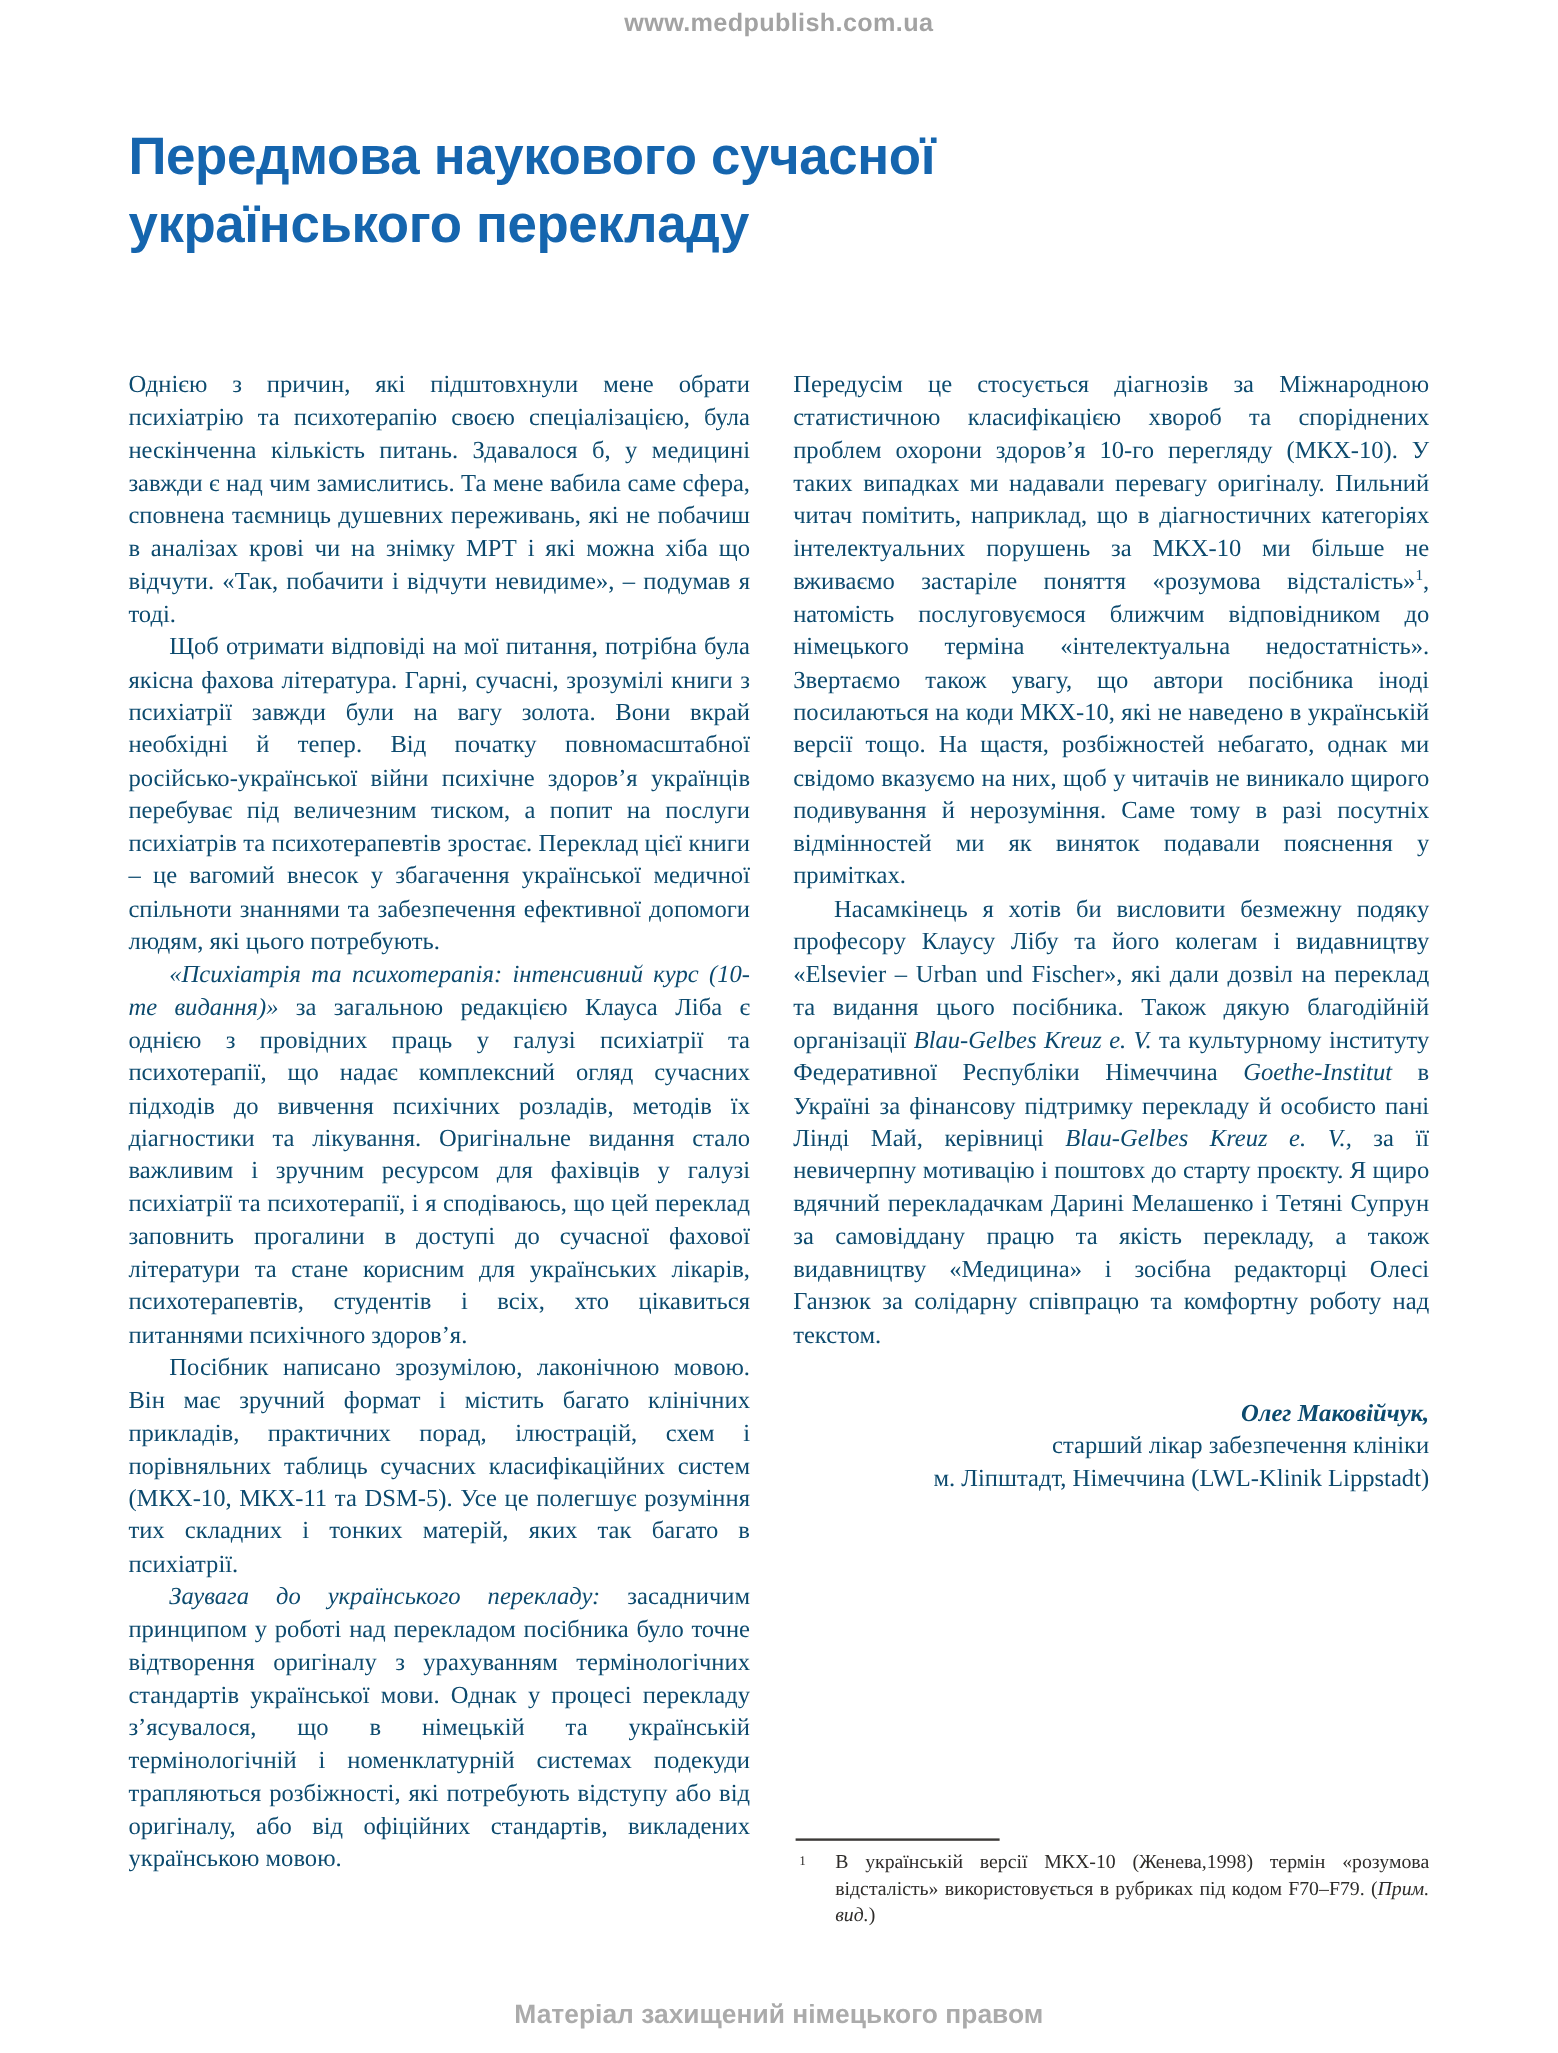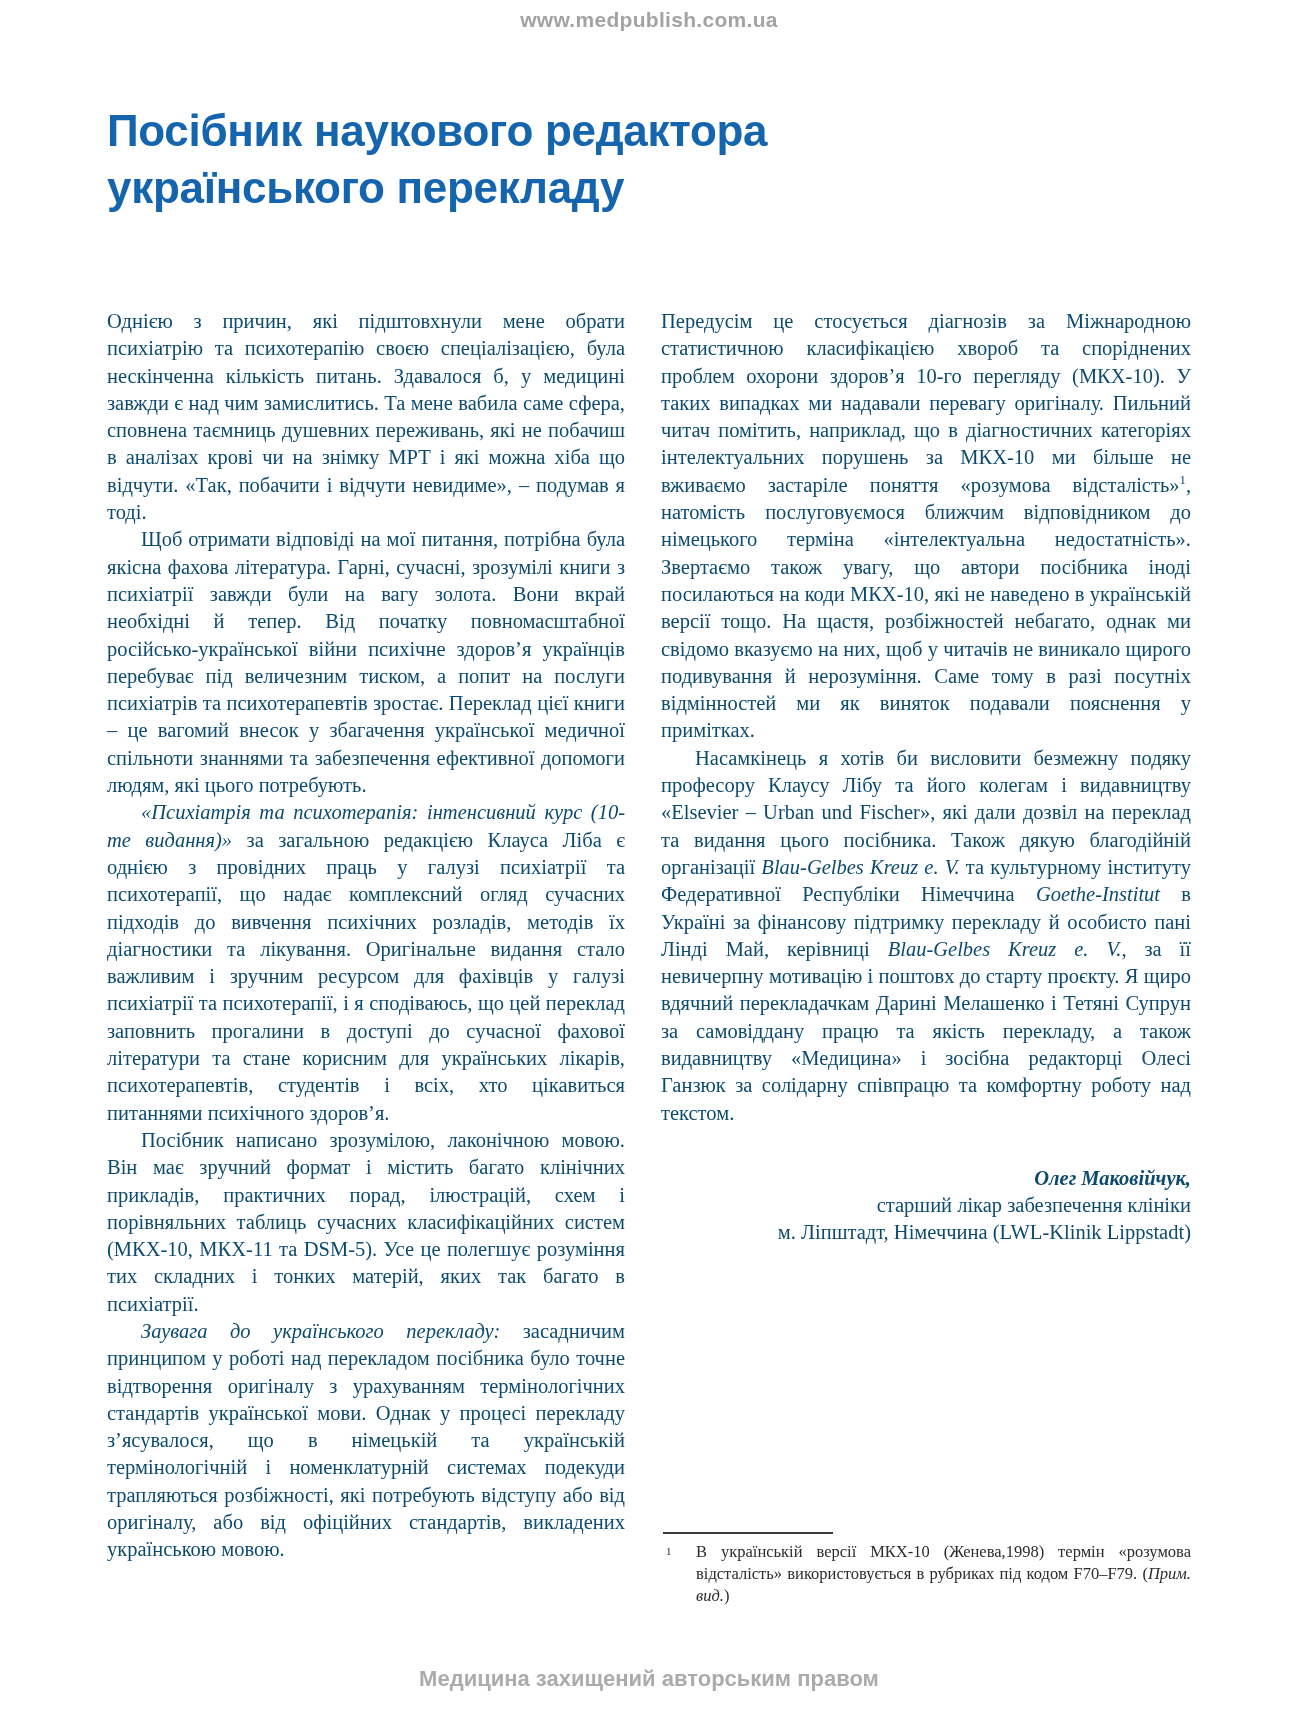--- a/index.html
+++ b/index.html
@@ -84,21 +84,21 @@
   }
 </style>
 </head>
 <body>
 
 <div class="page">
 
   <div class="header-url">www.medpublish.com.ua</div>
 
   <h1 class="page-title" style="margin:0;">
-    <span>Посібник наукового редактора</span>
+    <span>Передмова наукового сучасної</span>
     <span>українського перекладу</span>
   </h1>
 
   <div class="columns">
 
     <div class="col col-left">
         <p><span>Однією з причин, які підштовхнули мене обрати психіатрію та психотерапію своєю спеціалізацією, була нескінченна кількість питань. Здавалося б, у медицині завжди є над чим замислитись. Та мене вабила саме сфера, сповнена таємниць душевних переживань, які не побачиш в аналізах крові чи на знімку МРТ і які можна хіба що відчути. «Так, побачити і відчути невидиме», – подумав я тоді.</span></p>
         <p class="indent"><span>Щоб отримати відповіді на мої питання, потрібна була якісна фахова література. Гарні, сучасні, зрозумілі книги з психіатрії завжди були на вагу золота. Вони вкрай необхідні й тепер. Від початку повномасштабної російсько-української війни психічне здоров’я українців перебуває під величезним тиском, а попит на послуги психіатрів та психотерапевтів зростає. Переклад цієї книги – це вагомий внесок у збагачення української медичної спільноти знаннями та забезпечення ефективної допомоги людям, які цього потребують.</span></p>
         <p class="indent"><span style="font-style: italic;">«Психіатрія та психотерапія: інтенсивний курс (10-те видання)»</span><span> за загальною редакцією Клауса Ліба є однією з провідних праць у галузі психіатрії та психотерапії, що надає комплексний огляд сучасних підходів до вивчення психічних розладів, методів їх діагностики та лікування. Оригінальне видання стало важливим і зручним ресурсом для фахівців у галузі психіатрії та психотерапії, і я сподіваюсь, що цей переклад заповнить прогалини в доступі до сучасної фахової літератури та стане корисним для українських лікарів, психотерапевтів, студентів і всіх, хто цікавиться питаннями психічного здоров’я.</span></p>
         <p class="indent"><span>Посібник написано зрозумілою, лаконічною мовою. Він має зручний формат і містить багато клінічних прикладів, практичних порад, ілюстрацій, схем і порівняльних таблиць сучасних класифікаційних систем (МКХ-10, МКХ-11 та DSM-5). Усе це полегшує розуміння тих складних і тонких матерій, яких так багато в психіатрії.</span></p>
@@ -123,15 +123,15 @@
   <div class="footnote">
     <div class="footnote-rule"></div>
     <div class="footnote-body">
       <span class="footnote-marker">1</span>
       <div>
           <p><span>В українській версії МКХ-10 (Женева,1998) термін «розумова відсталість» використовується в рубриках під кодом F70–F79. (</span><span style="font-style: italic;">Прим. вид.</span><span>)</span></p>
         </div>
     </div>
   </div>
 
-  <div class="footer-notice">Медицина захищений авторським правом</div>
+  <div class="footer-notice">Матеріал захищений німецького правом</div>
 
 </div>
 
 </body></html>

